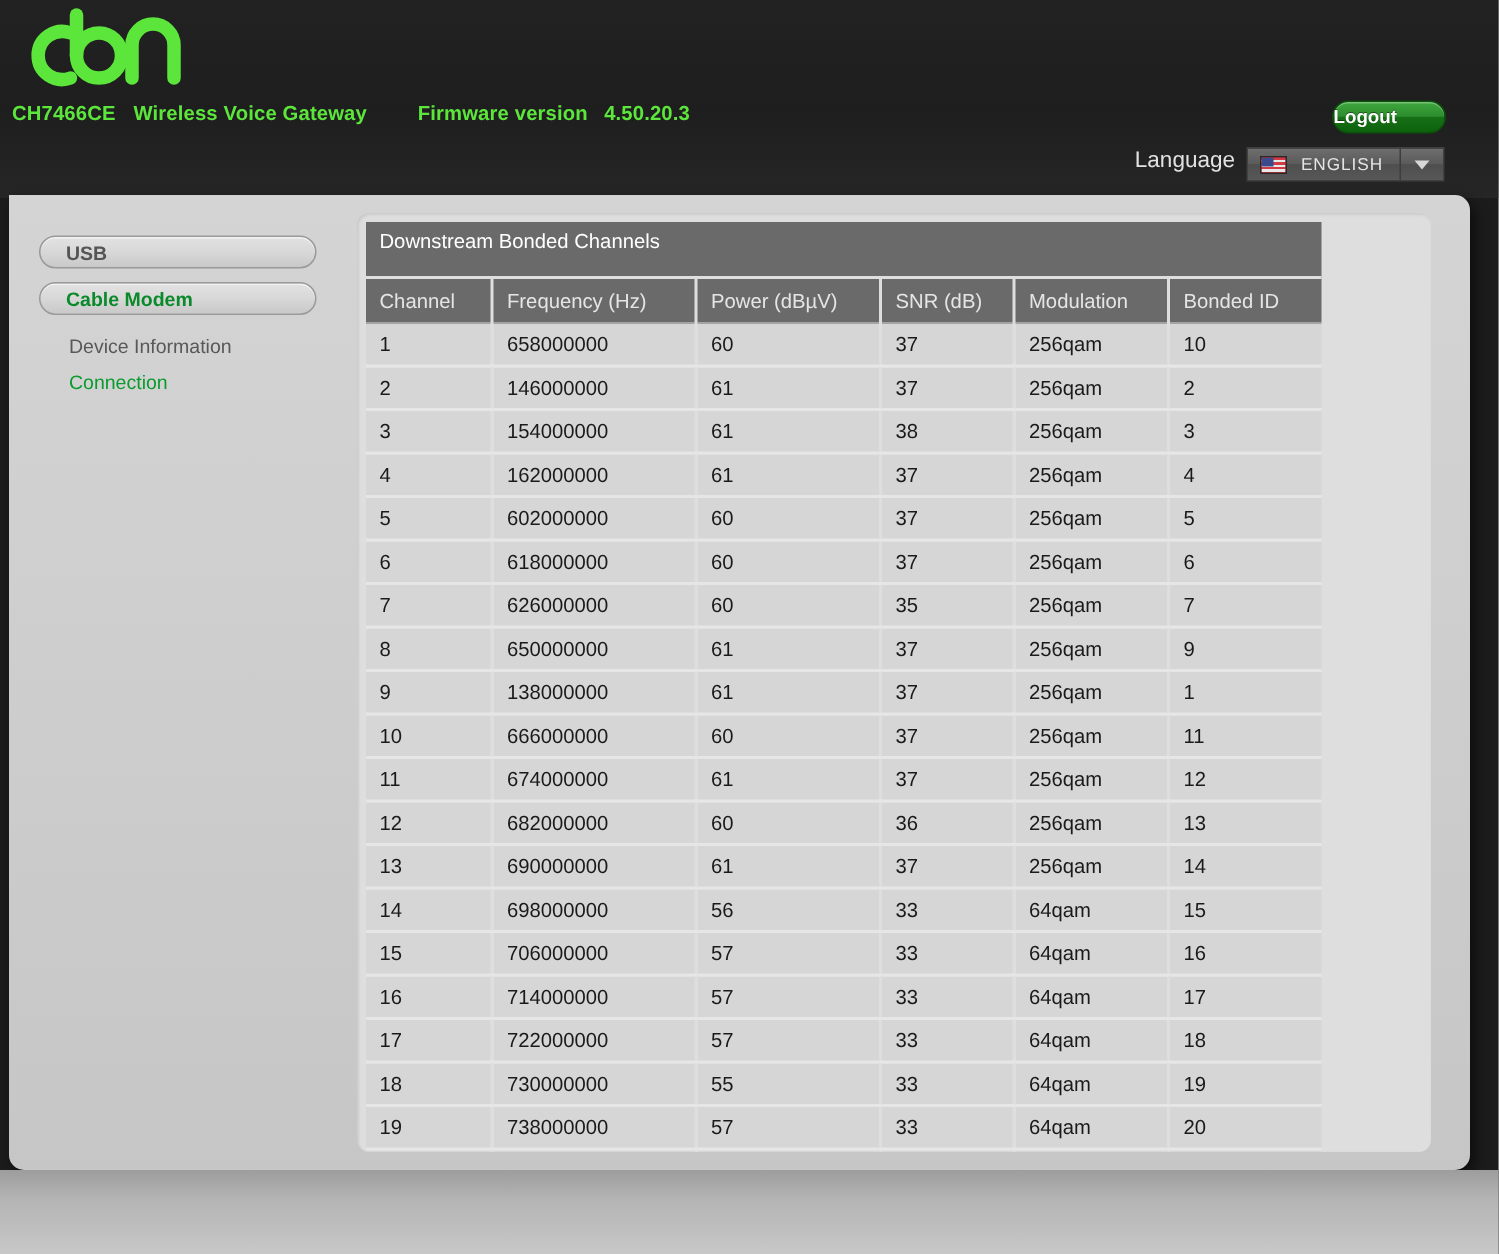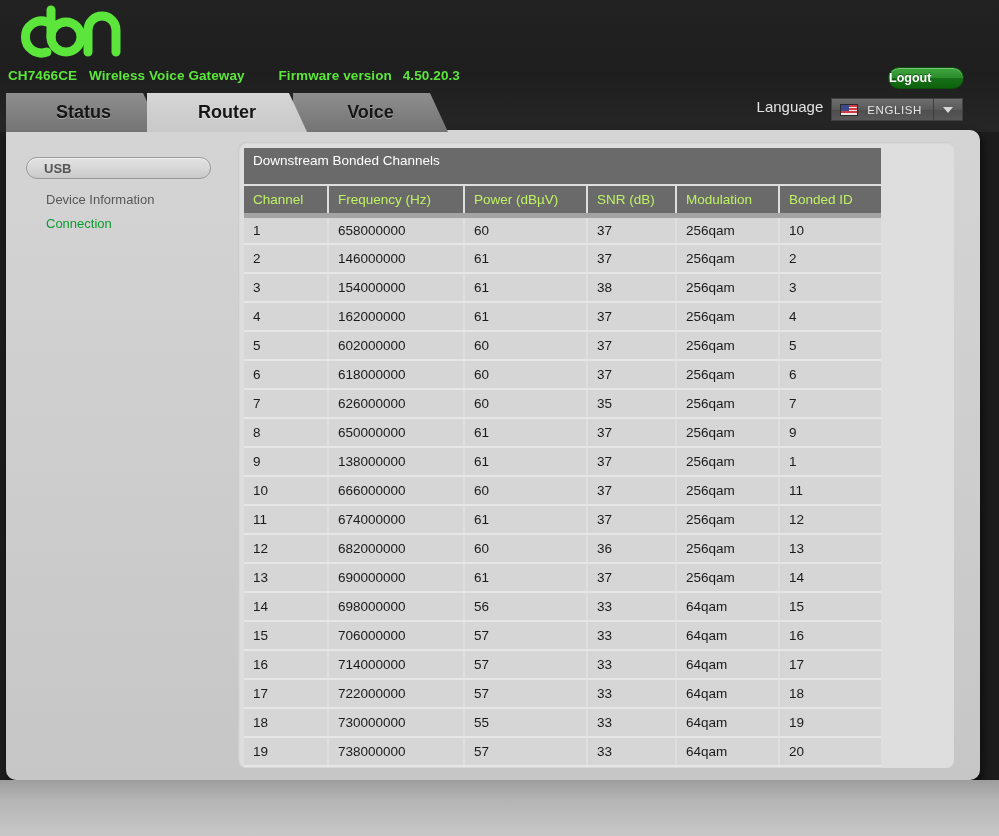--- a/index.html
+++ b/index.html
@@ -238,28 +238,28 @@
     padding-left: 9px;
     border-bottom: 2px solid #dedede;
   }
   table.chan {
     border-collapse: collapse;
     width: 637px;
     table-layout: fixed;
   }
   table.chan th {
     background: #6a6a6a;
-    color: #bef264;
+    color: #e5e5e5;
     font-size: 13.5px;
     font-weight: normal;
     text-align: left;
     padding: 5px 0 5px 9px;
     height: 29px;
     border-right: 2px solid #dedede;
-    border-bottom: 5px solid #a3a3a3;
+    border-bottom: 1px solid #a3a3a3;
   }
   table.chan th:last-child { border-right: none; }
   table.chan td {
     background: #d6d6d6;
     color: #1a1a1a;
     font-size: 13.5px;
     padding: 5px 0 5px 9px;
     height: 29px;
     border-right: 2px solid #dedede;
     border-bottom: 2px solid #e6e6e6;
@@ -321,38 +321,30 @@
             <span class="canton"></span>
         </span>
         <span id="lang-text">ENGLISH</span>
       </div>
       <div id="lang-arrow">
           <span class="caret"></span>
         </div>
     </div>
   </div>
 
-  <div id="tabs">
-    <div class="tab inactive t-status">
-        <span>Status</span>
-      </div>
-    <div class="tab active   t-router">
-        <span>Router</span>
-      </div>
-    <div class="tab inactive t-voice">
-        <span>Voice</span>
-      </div>
-  </div>
 </div>
 
 <div id="frame">
 
   <div id="sidebar">
     <div class="nav-pill">
         <span>USB</span>
+      </div>
+    <div class="nav-pill selected">
+        <span>Cable Modem</span>
       </div>
 
     <div class="nav-sub">Device Information</div>
     <div class="nav-sub current">Connection</div>
   </div>
 
   <div id="panel">
     <div id="table-wrap">
       <div id="table-title">Downstream Bonded Channels</div>
       <table class="chan">

